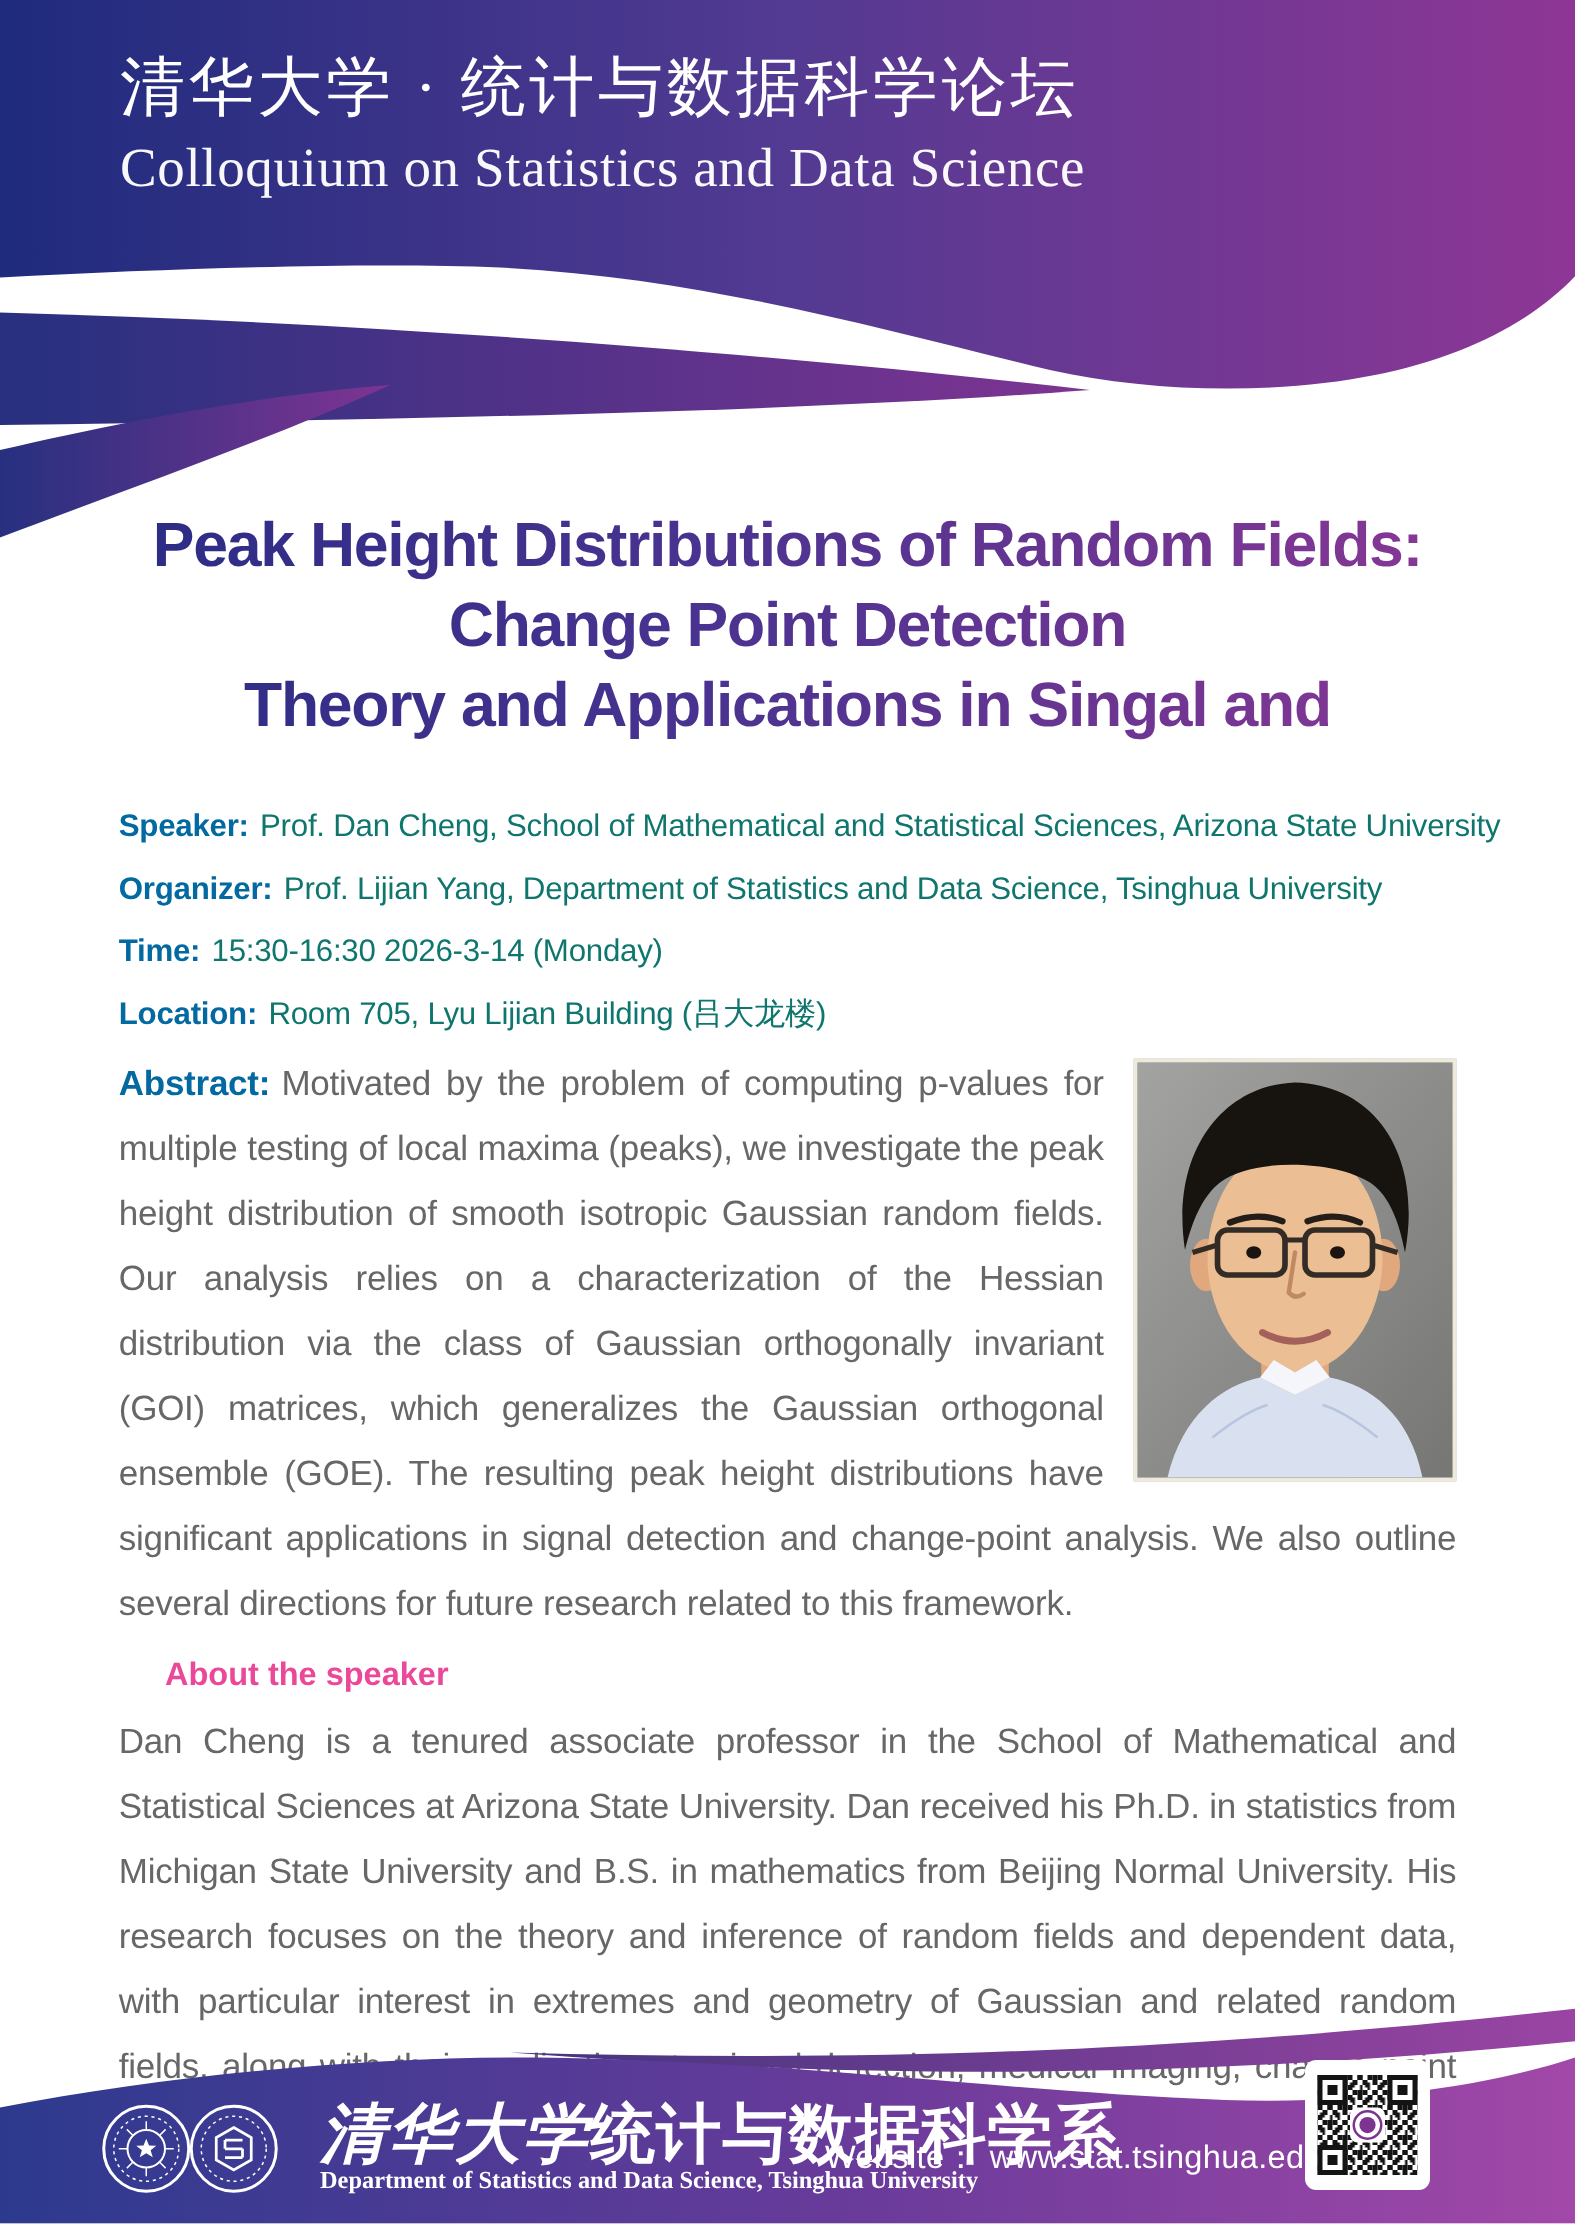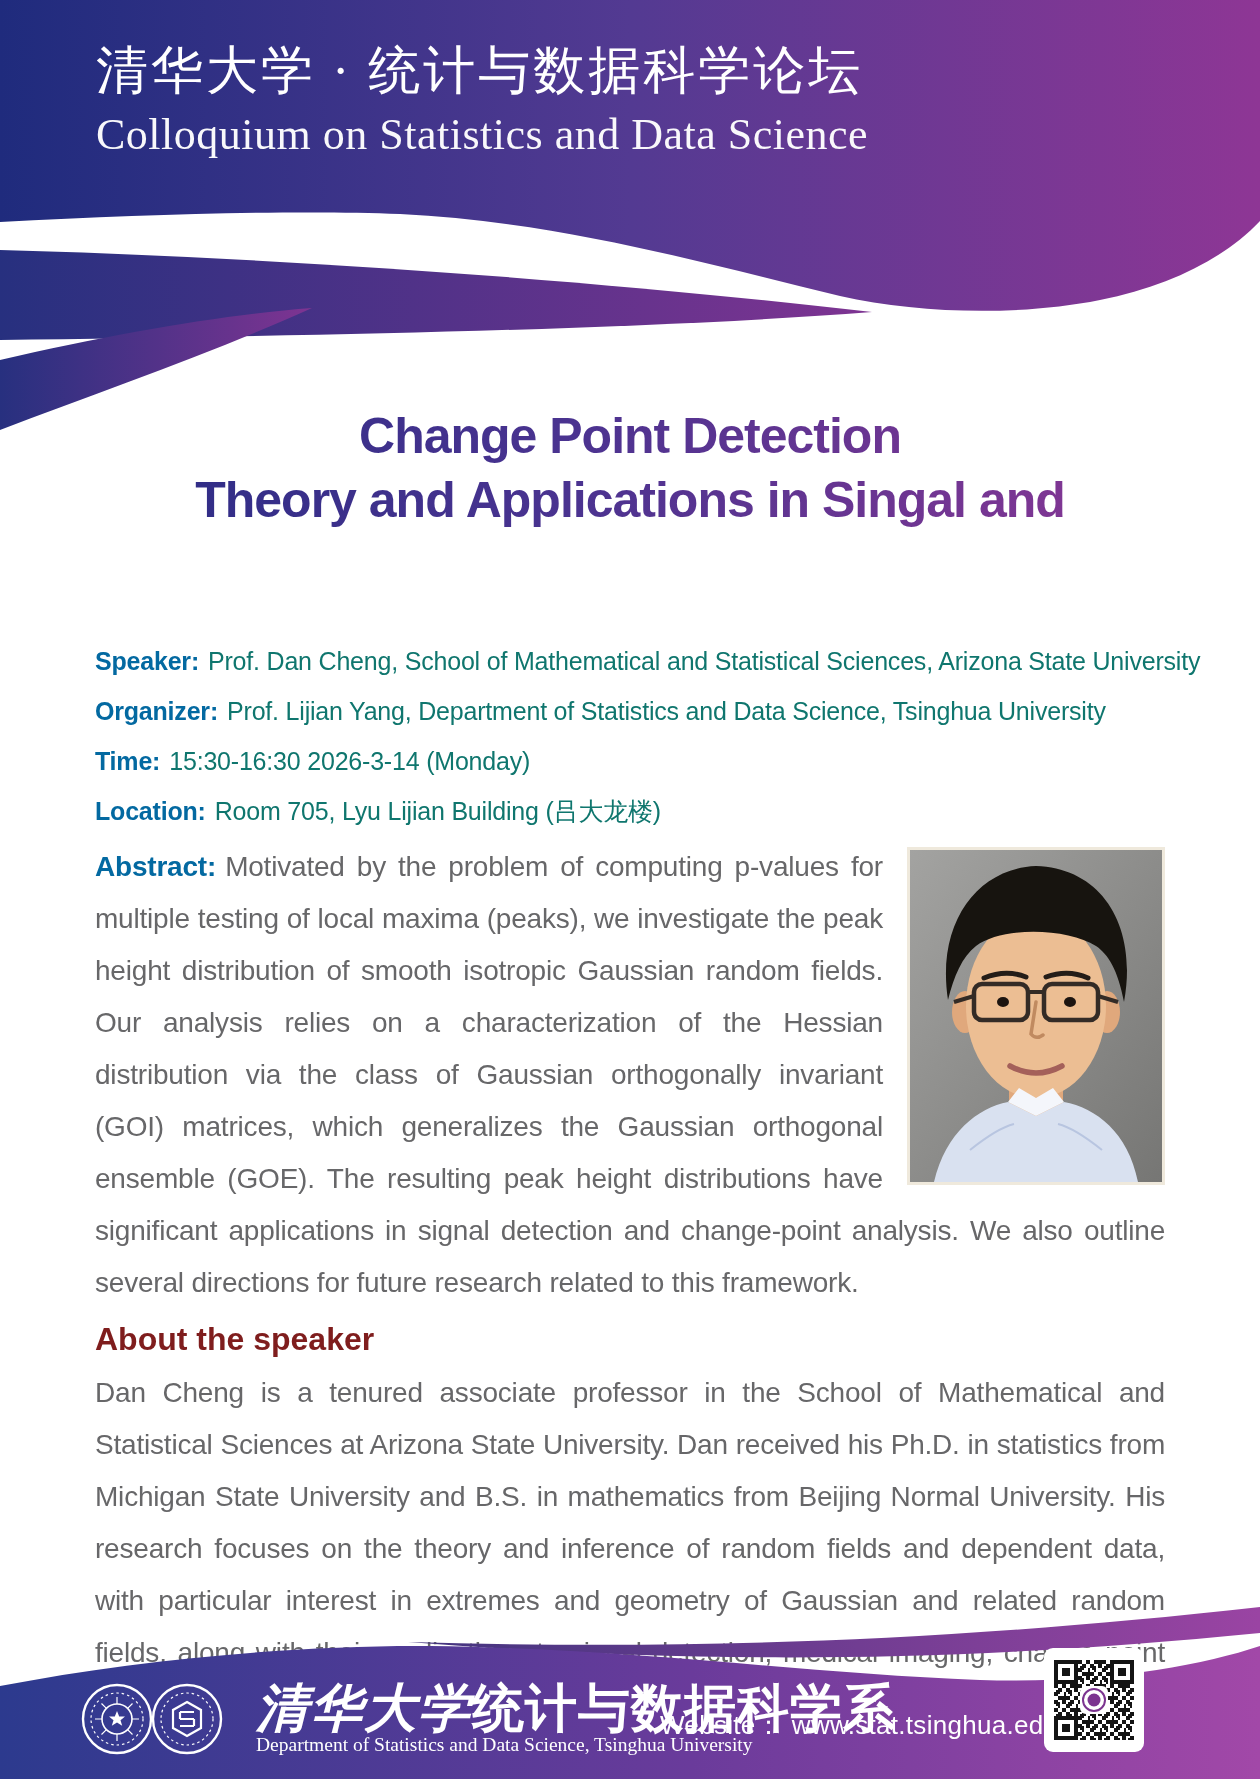--- a/index.html
+++ b/index.html
@@ -26,29 +26,29 @@
   .val{color:#0f766e;letter-spacing:-0.2px;}
   .para{
     margin-top:5px;font-size:28px;line-height:52px;text-align:justify;
     color:#676769;letter-spacing:-0.2px;
   }
   .photo-wrap{
     float:right;width:252px;height:332px;margin:6px 0 10px 24px;
     border:3px solid #efe9dc;background:#8f8f8d;
   }
   .photo-wrap svg{display:block;}
-  .about-h{margin-top:10px;font-size:32px;font-weight:700;color:#7f1d1d;line-height:40px;}
+  .about-h{margin-top:10px;font-size:26px;font-weight:700;color:#ec4899;line-height:40px;margin-left:37px;}
   .bio{margin-top:8px;}
   
   .ftr-svg{position:absolute;left:0;top:1589px;width:1260px;height:190px;display:block;}
   .ftr-logos{position:absolute;left:81px;top:1682px;}
   .dept{position:absolute;left:256px;top:1684px;color:#fff;}
   .dept-zh{font-size:52px;font-weight:600;letter-spacing:1px;line-height:48px;white-space:nowrap;}
   .dept-zh .script{font-style:italic;font-weight:700;letter-spacing:2px;}
-  .dept-en{font-family:"Liberation Serif",serif;font-size:19.5px;line-height:24px;margin-top:1px;white-space:nowrap;}
+  .dept-en{font-family:"Liberation Serif",serif;font-size:19.5px;line-height:24px;margin-top:1px;white-space:nowrap;font-weight:bold;}
   .website{position:absolute;left:660px;top:1708px;color:#fff;font-size:26px;font-weight:300;letter-spacing:0.3px;}
   .website .url{margin-left:10px;}
   .qr{position:absolute;left:1044px;top:1648px;}
 </style>
 </head>
 <body>
 
 <div class="poster">
 
   <svg class="hdr-svg" viewBox="0 0 1260 480" aria-hidden="true">
@@ -67,20 +67,21 @@
     <path d="M0,250 C300,258 620,283 872,312 C640,330 300,336 0,340 Z" fill="url(#gh2)"></path>
     <path d="M0,360 C120,332 230,314 312,308 C220,350 100,392 0,430 Z" fill="url(#gh2)"></path>
   </svg>
 
   <div class="hdr-text">
     <div class="hdr-zh">清华大学 · 统计与数据科学论坛</div>
     <div class="hdr-en">Colloquium on Statistics and Data Science</div>
   </div>
 
   <div class="talk-title">
+    <div>Peak Height Distributions of Random Fields:</div>
     <div>Change Point Detection</div>
     <div>Theory and Applications in Singal and</div>
   </div>
 
   <div class="body-col">
 
     <div class="info-row">
       <span class="lbl">Speaker:</span><span class="val">Prof. Dan Cheng, School of Mathematical and Statistical Sciences, Arizona State University</span>
     </div>
     <div class="info-row">

